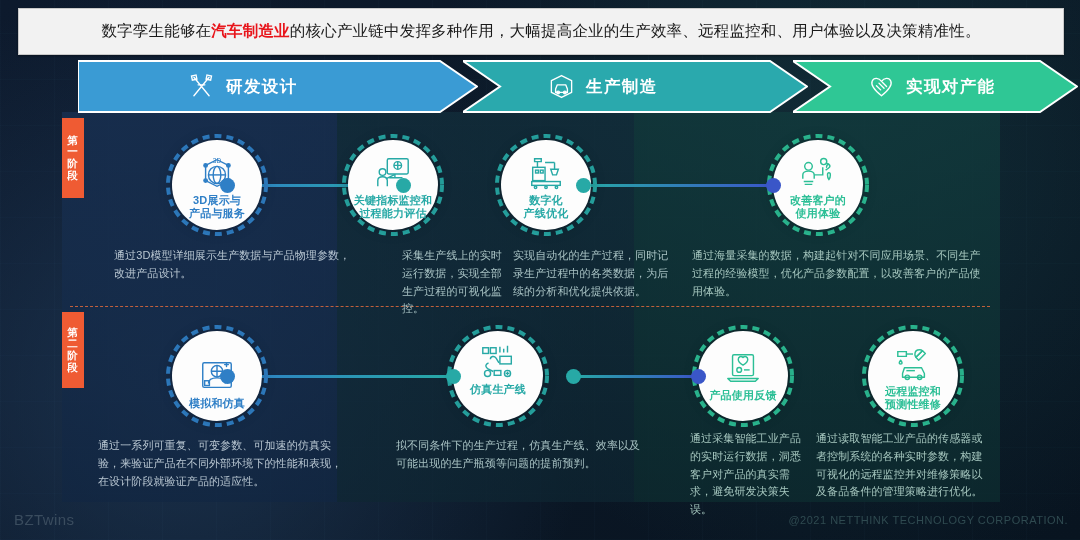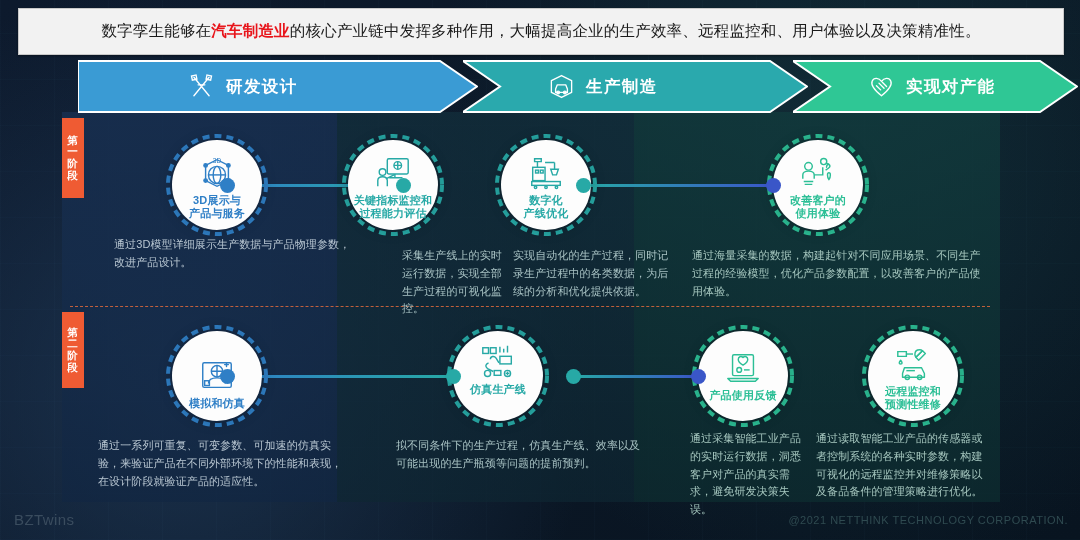--- a/index.html
+++ b/index.html
@@ -286,21 +286,21 @@
         <path d="M30 22 C30 19 33 19 33 22 C33 25 31.5 27 31.5 27 C31.5 27 30 25 30 22 Z" stroke-linejoin="round"></path>
         <path d="M16 22 L25 22 L25 14"></path>
       </svg>
       <div class="node-title t-green">
         <div>改善客户的</div>
         <div>使用体验</div>
       </div>
     </div>
   </div>
 
-  <div class="desc" style="left:114px;top:236px;width:240px;">通过3D模型详细展示生产数据与产品物理参数，改进产品设计。</div>
+  <div class="desc" style="left:114px;top:247px;width:240px;">通过3D模型详细展示生产数据与产品物理参数，改进产品设计。</div>
   <div class="desc teal" style="left:402px;top:247px;width:110px;">采集生产线上的实时运行数据，实现全部生产过程的可视化监控。</div>
   <div class="desc teal" style="left:513px;top:247px;width:165px;">实现自动化的生产过程，同时记录生产过程中的各类数据，为后续的分析和优化提供依据。</div>
   <div class="desc green" style="left:692px;top:247px;width:292px;">通过海量采集的数据，构建起针对不同应用场景、不同生产过程的经验模型，优化产品参数配置，以改善客户的产品使用体验。</div>
 
   <div class="conn" style="left:228px;top:375px;width:225px;background:linear-gradient(90deg,#2f7fc6,#27a9a6);"></div>
   <div class="conn" style="left:573px;top:375px;width:125px;background:linear-gradient(90deg,#27a9a6,#3a56c8);"></div>
   <div class="node" style="left:220px;top:369px;background:#2f7fc6;"></div>
   <div class="node" style="left:446px;top:369px;background:#27a9a6;"></div>
   <div class="node" style="left:566px;top:369px;background:#27a9a6;"></div>
   <div class="node" style="left:691px;top:369px;background:#3a56c8;"></div>

